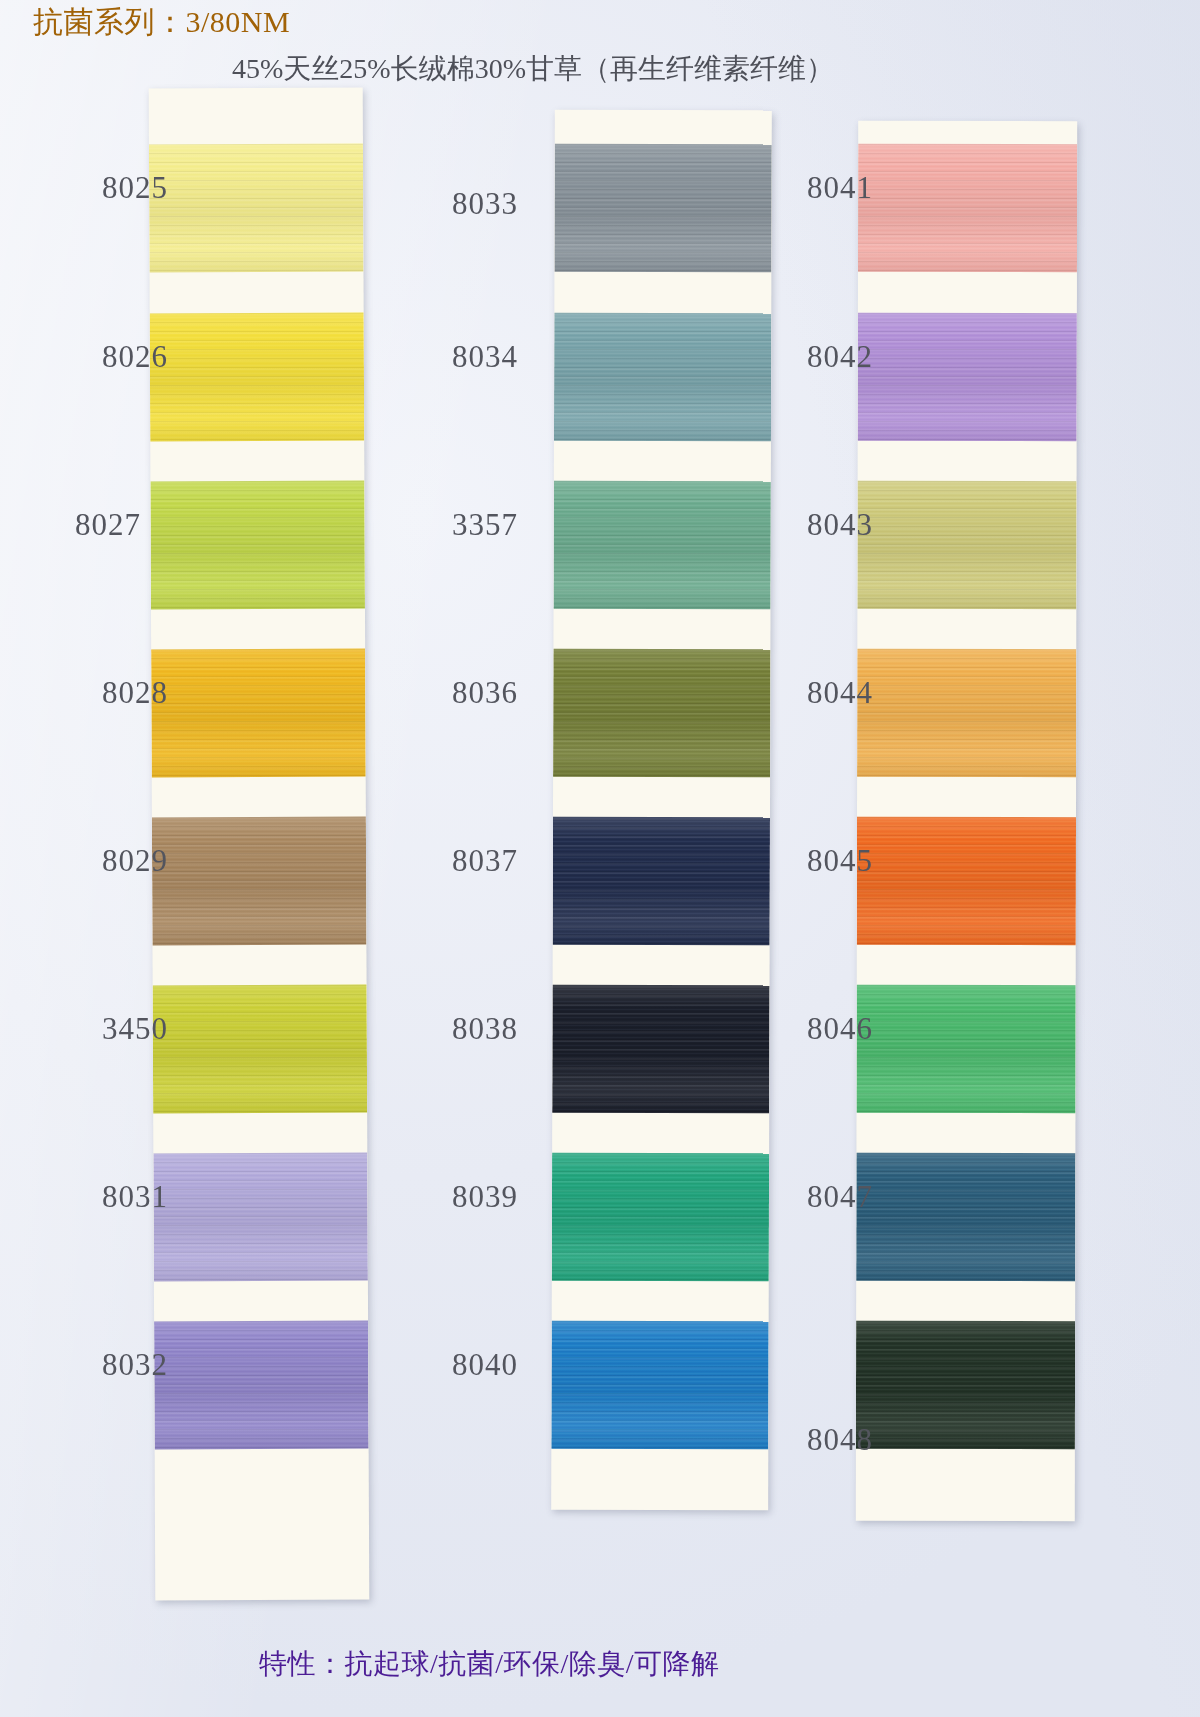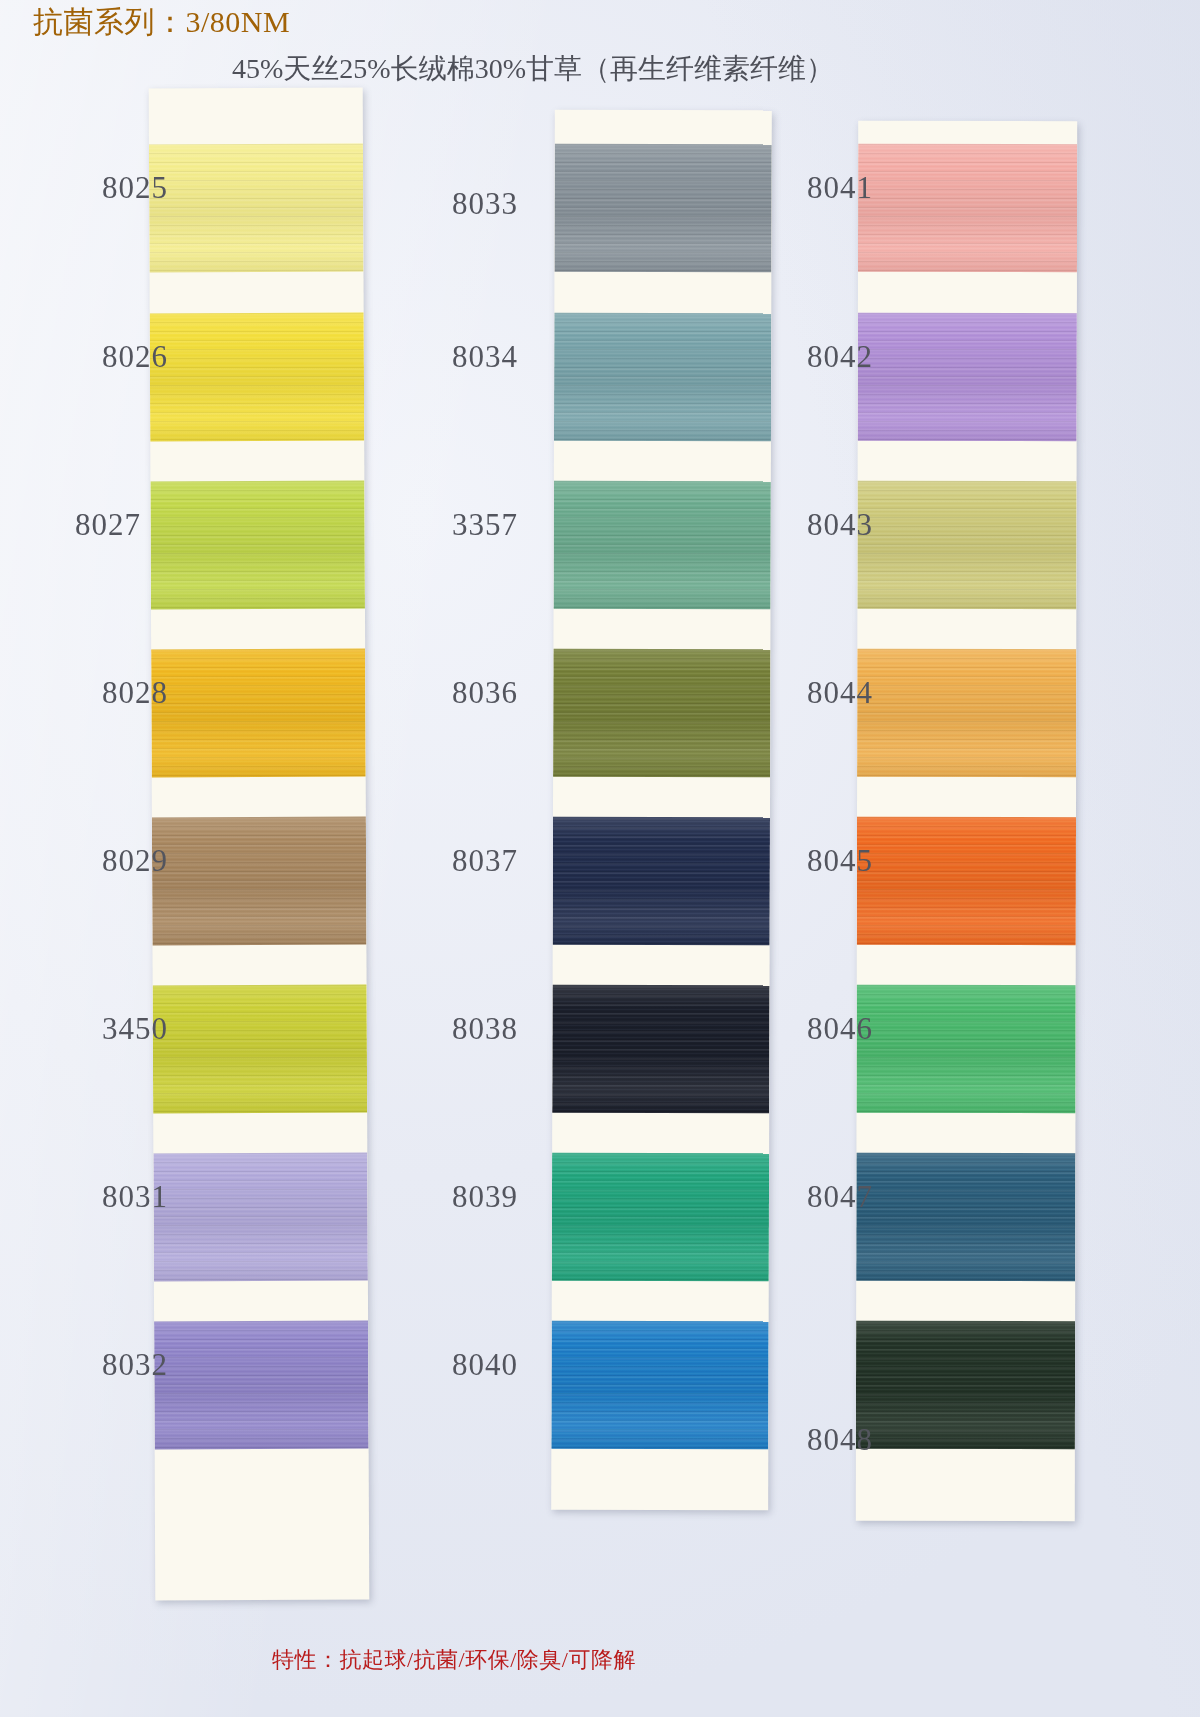--- a/index.html
+++ b/index.html
@@ -25,22 +25,22 @@
   .hdr-title{
     position:absolute;left:33px;top:2px;
     font-size:30px;letter-spacing:.5px;color:#a16207;
     white-space:nowrap;
   }
   .hdr-sub{
     position:absolute;left:232px;top:50px;
     font-size:28px;color:#4e5059;white-space:nowrap;
   }
   .footer-note{
-    position:absolute;left:272px;top:1645px;
-    font-size:22px;color:#b91c1c;white-space:nowrap;letter-spacing:.5px;
+    position:absolute;left:259px;top:1645px;
+    font-size:28px;color:#4c1d95;white-space:nowrap;letter-spacing:.5px;
   }
 
   
   .card{
     position:absolute;
     background:#fbf9ef;
     box-shadow:2px 3px 7px rgba(90,95,120,.30);
     overflow:hidden;
   }
   .card.c1{left:152px;top:88px;width:214px;height:1512px;transform:rotate(-0.25deg);}

